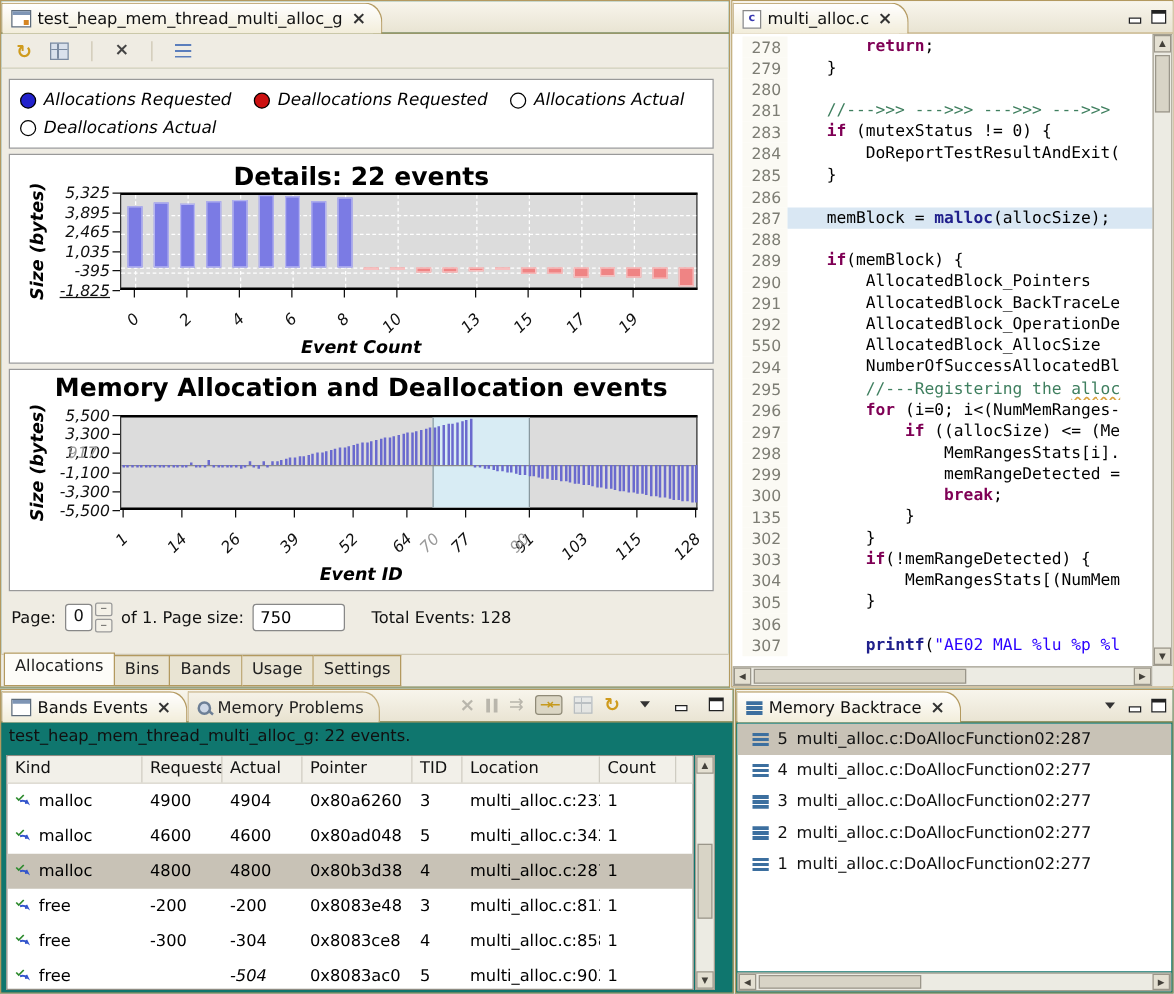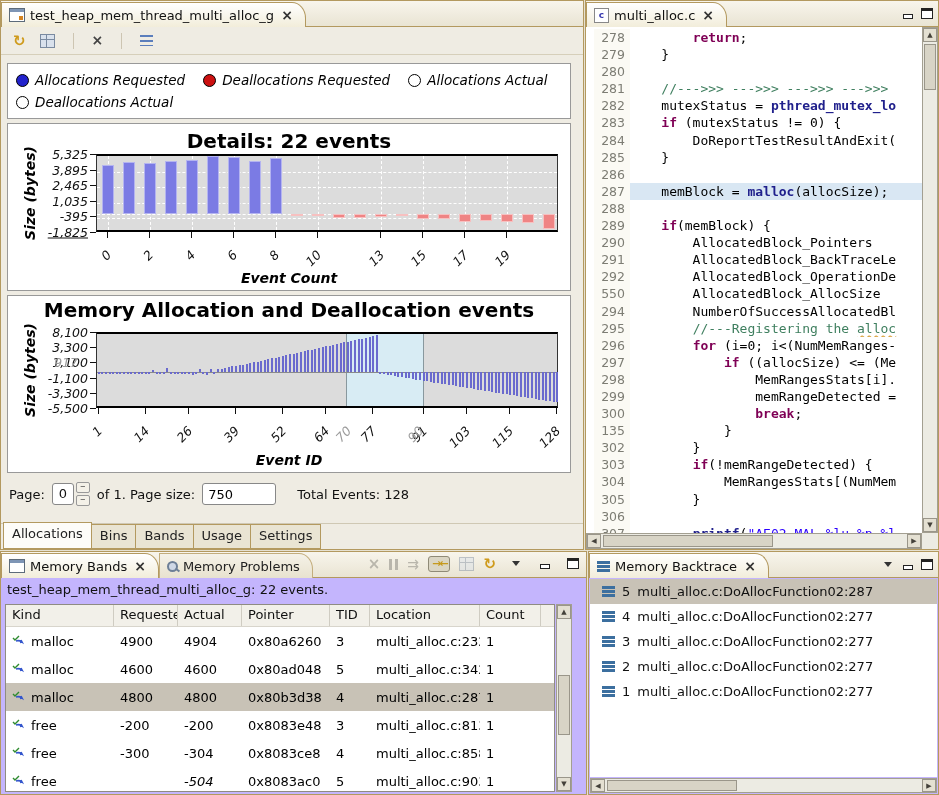--- a/index.html
+++ b/index.html
@@ -1,17 +1,17 @@
 <!DOCTYPE html>
 <html><head>
 <meta charset="utf-8">
 <style>
   html,body{margin:0;padding:0;background:#d9d3c0;}
   #root{position:relative;width:939px;height:795px;background:#e6e1d1;font-family:"DejaVu Sans",sans-serif;overflow:hidden;}
-  .panel{position:absolute;background:#c4b5fd;border:1px solid #b3995f;box-sizing:border-box;}
+  .panel{position:absolute;background:#0f766e;border:1px solid #b3995f;box-sizing:border-box;}
   
   .tabrow{position:relative;height:26px;display:flex;align-items:flex-end;background:linear-gradient(#f8f5ec,#e9e4d3);border-bottom:1px solid #b3995f;box-sizing:border-box;}
   .tab{display:flex;align-items:center;gap:5px;height:25px;padding:0 12px 0 7px;background:linear-gradient(#ffffff,#f2edda);border:1px solid #b3995f;border-bottom:none;border-top-right-radius:14px 16px;font-size:13px;color:#111;box-sizing:border-box;margin-bottom:-1px;white-space:nowrap;}
   .tab.inactive{background:linear-gradient(#f5f2e8,#e8e2cf);color:#222;border-color:#c3ad7c;}
   .close{font-weight:bold;font-size:14px;color:#333;line-height:12px;margin-left:2px;cursor:default;}
   .cornerbtns{margin-left:auto;display:flex;align-items:center;padding:0 4px 6px 0;}
   .wbtn{width:14px;height:12px;display:inline-block;position:relative;margin-left:5px;}
   .wbtn.min::after{content:"";position:absolute;left:2px;right:2px;bottom:1px;height:3px;border:1px solid #222;background:#fff;}
   .wbtn.max::after{content:"";position:absolute;left:1px;right:1px;top:0;bottom:1px;border:1px solid #222;border-top-width:3px;background:#fff;}
   .wbtn.menu::after{content:"";position:absolute;left:2px;top:3px;border:4px solid transparent;border-top:5px solid #333;}
@@ -360,21 +360,21 @@
             <div class="tbar" style="left: 430.32px; top: 38px; height: 25.8055px;"></div>
             <div class="tbar" style="left: 433.93px; top: 38px; height: 26.3927px;"></div>
             <div class="tbar" style="left: 437.539px; top: 38px; height: 26.98px;"></div>
             <div class="tbar" style="left: 441.148px; top: 38px; height: 27.5673px;"></div>
             <div class="tbar" style="left: 444.758px; top: 38px; height: 28.1545px;"></div>
             <div class="tbar" style="left: 448.367px; top: 38px; height: 28.7418px;"></div>
             <div class="tbar" style="left: 451.977px; top: 38px; height: 29.3291px;"></div>
             <div class="tbar" style="left: 455.586px; top: 38px; height: 29.9164px;"></div>
             <div class="tbar" style="left: 459.195px; top: 38px; height: 30.4px;"></div>
           </div>
-          <div class="ylab" style="top: 36px;">8,100</div>
+          <div class="ylab" style="top: 36px;">5,500</div>
           <div class="ytick" style="top: 36px;"></div>
           <div class="ylab" style="top: 51.2px;">3,300</div>
           <div class="ytick" style="top: 51.2px;"></div>
           <div class="ylab" style="top: 66.4px;">1,100</div>
           <div class="ytick" style="top: 66.4px;"></div>
           <div class="ylab" style="top: 81.6px;">-1,100</div>
           <div class="ytick" style="top: 81.6px;"></div>
           <div class="ylab" style="top: 96.8px;">-3,300</div>
           <div class="ytick" style="top: 96.8px;"></div>
           <div class="ylab" style="top: 112px;">-5,500</div>
@@ -459,25 +459,20 @@
             <div class="ln">280</div>
             <pre class="cl"></pre>
           </div>
           <div class="code-row">
             <div class="ruler"></div>
             <div class="ln">281</div>
             <pre class="cl"><span class="sg-p">    </span><span class="sg-c">//---&gt;&gt;&gt; ---&gt;&gt;&gt; ---&gt;&gt;&gt; ---&gt;&gt;&gt;</span></pre>
           </div>
           <div class="code-row">
             <div class="ruler"></div>
-            <div class="ln">282</div>
-            <pre class="cl"><span class="sg-p">    mutexStatus = </span><span class="sg-f">pthread_mutex_lo</span></pre>
-          </div>
-          <div class="code-row">
-            <div class="ruler"></div>
             <div class="ln">283</div>
             <pre class="cl"><span class="sg-p">    </span><span class="sg-k">if</span><span class="sg-p"> (mutexStatus != 0) {</span></pre>
           </div>
           <div class="code-row">
             <div class="ruler"></div>
             <div class="ln">284</div>
             <pre class="cl"><span class="sg-p">        DoReportTestResultAndExit(</span></pre>
           </div>
           <div class="code-row">
             <div class="ruler"></div>
@@ -606,21 +601,21 @@
         <span class="sbtn" style="top:0;bottom:0;right:0;width:14px;">▶</span>
       </div>
       <div class="sb" style="right:0;bottom:0;width:16px;height:16px;border:none;background:#ecebe3;"></div>
     </div>
   </section>
 
   <section class="panel" id="p-events">
     <div class="tabrow">
       <div class="tab">
         <span class="icon-view"></span>
-        <span>Memory Bands</span>
+        <span>Bands Events</span>
         <span class="close">×</span>
       </div>
       <div class="tab inactive">
         <span class="icon-prob"></span>
         <span>Memory Problems</span>
       </div>
       <div class="toolbar">
         <span class="icon-del">×</span>
         <span class="icon-pause"></span>
         <span class="icon-skip">⇉</span>

